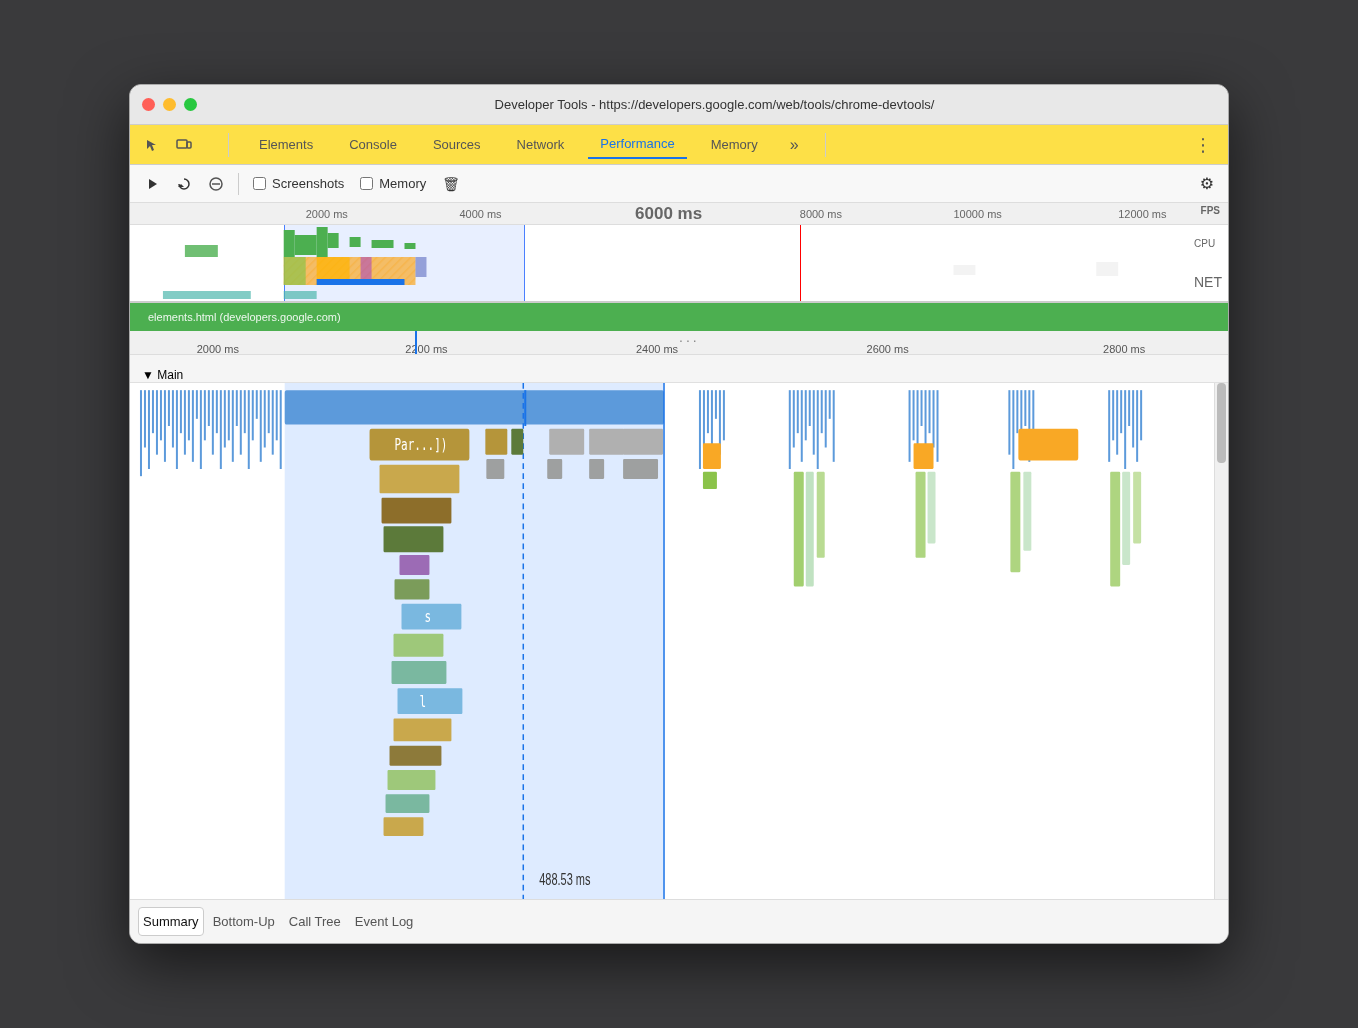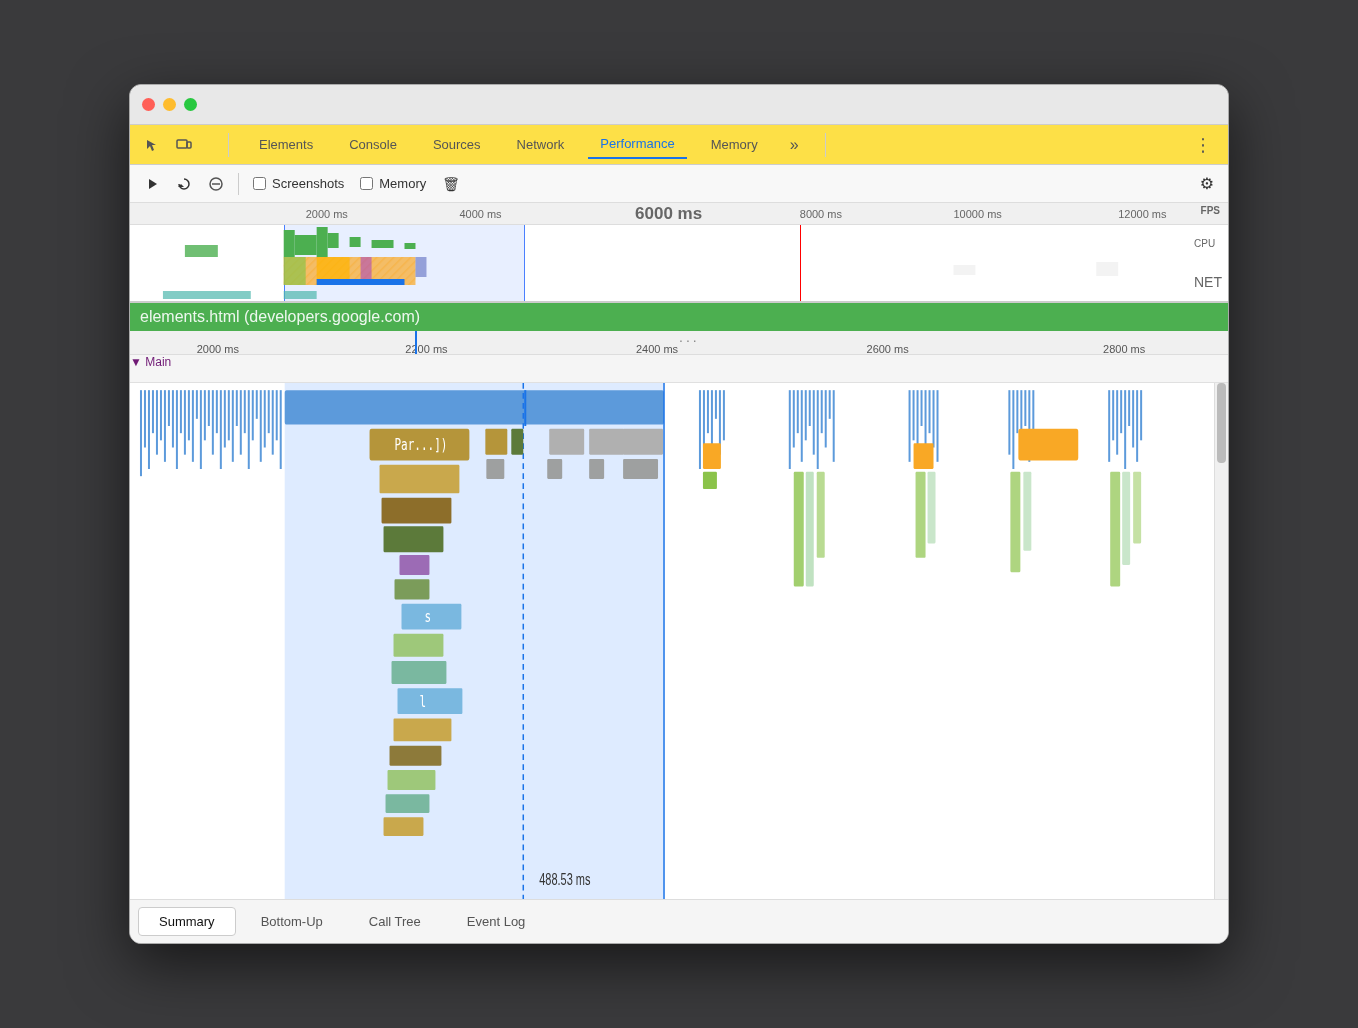--- a/index.html
+++ b/index.html
@@ -195,24 +195,24 @@
       background: #4caf50;
       display: flex;
       align-items: center;
       padding: 0 10px;
       font-size: 12px;
       color: #fff;
       flex-shrink: 0;
       position: relative;
     }
     .timeline-zone-url {
-      font-size: 16px;
+      font-size: 11px;
       color: rgba(255,255,255,0.9);
       position: absolute;
-      left: 10px;
+      left: 18px;
     }
     
     .detail-ruler {
       height: 24px;
       background: #f0f0f0;
       border-bottom: 1px solid #ddd;
       flex-shrink: 0;
       position: relative;
       overflow: hidden;
       display: flex;
@@ -243,24 +243,24 @@
       position: relative;
       background: #fff;
       display: flex;
       flex-direction: column;
     }
     .flame-chart-header {
       height: 28px;
       background: #f5f5f5;
       border-bottom: 1px solid #e0e0e0;
       display: flex;
-      align-items: flex-start;
-      padding: 0 0;
+      align-items: flex-end;
+      padding: 0 12px;
       font-size: 12px;
-      color: #701a75;
+      color: #000000;
       flex-shrink: 0;
     }
     .flame-chart-main {
       flex: 1;
       position: relative;
       overflow: hidden;
     }
     
     .flame-scrollbar {
       position: absolute;
@@ -285,21 +285,21 @@
       height: 44px;
       background: #f5f5f5;
       border-top: 1px solid #ddd;
       display: flex;
       align-items: center;
       padding: 0 8px;
       flex-shrink: 0;
       gap: 4px;
     }
     .bottom-tab {
-      padding: 6px 20px;
+      padding: 6px 4px;
       font-size: 13px;
       color: #555;
       cursor: pointer;
       border: 1px solid transparent;
       border-radius: 4px;
       background: transparent;
     }
     .bottom-tab.active {
       color: #111;
       border: 1px solid #ccc;
@@ -319,20 +319,21 @@
 <body>
 
 <div class="window">
 
   <div class="title-bar">
     <div class="window-controls">
       <button class="ctrl-btn ctrl-close"></button>
       <button class="ctrl-btn ctrl-min"></button>
       <button class="ctrl-btn ctrl-max"></button>
     </div>
+    <span class="title-text">Developer Tools - https://developers.google.com/web/tools/chrome-devtools/</span>
   </div>
 
   <div class="tab-bar">
     <div class="tab-icons">
       <button class="tab-icon-btn">
         <svg width="14" height="14" viewBox="0 0 14 14" fill="none">
           <path d="M2 2 L2 11 L5 8 L7 13 L9 12 L7 7 L11 7 Z" fill="#555"></path>
         </svg>
       </button>
       <button class="tab-icon-btn">

